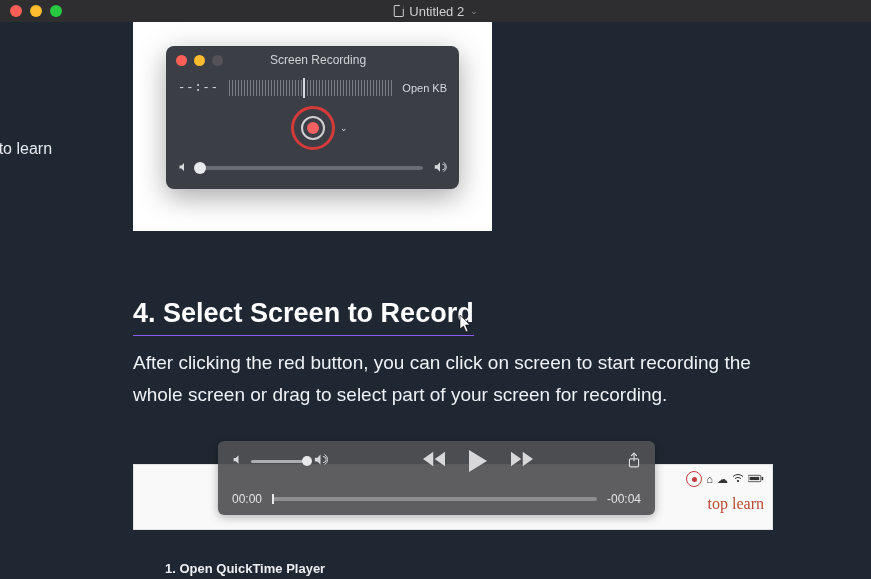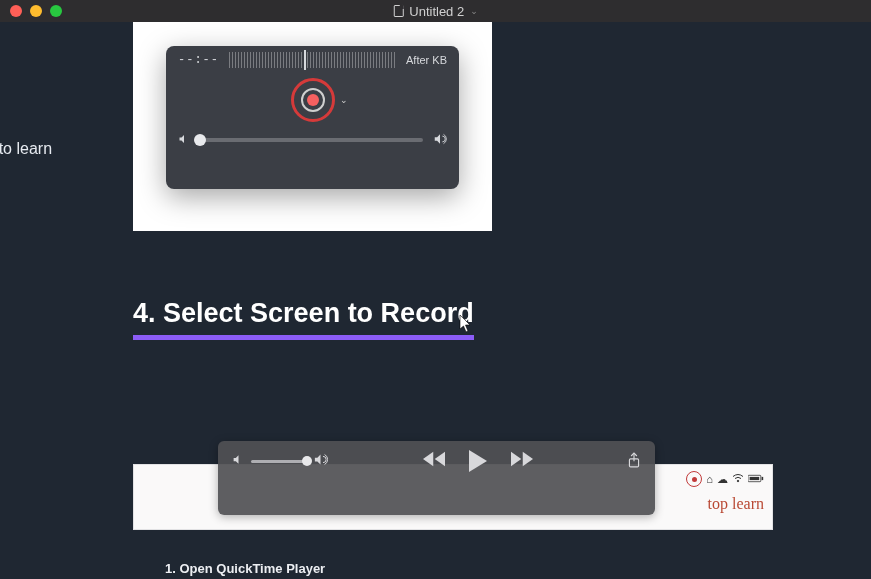--- a/index.html
+++ b/index.html
@@ -32,21 +32,21 @@
   .kb{color:#d7d9dd;font-size:11px;}
   .rec-row{display:flex;justify-content:center;align-items:center;height:52px;position:relative;}
   .rec-circle{width:44px;height:44px;border:3px solid #d53a3a;border-radius:50%;display:flex;align-items:center;justify-content:center;position:relative;}
   .rec-inner{width:24px;height:24px;border:2px solid #cfcfcf;border-radius:50%;display:flex;align-items:center;justify-content:center;}
   .rec-dot{width:12px;height:12px;border-radius:50%;background:#f66060;}
   .rec-chev{position:absolute;right:-16px;top:50%;transform:translateY(-50%);color:#cfcfcf;font-size:9px;}
   .vol-row{display:flex;align-items:center;padding:0 12px;height:28px;}
   .spk{color:#d7d9dd;font-size:12px;}
   .vol-track{flex:1;height:4px;background:#6a6c72;border-radius:2px;margin:0 10px;position:relative;}
   .vol-thumb{position:absolute;left:0;top:50%;transform:translate(-50%,-50%);width:12px;height:12px;border-radius:50%;background:#e8e9ec;}
-  .heading{position:absolute;left:133px;top:276px;font-size:27px;font-weight:800;color:#fff;border-bottom:5px solid #8b5cf6;padding-bottom:6px;}
+  .heading{position:absolute;left:133px;top:276px;font-size:27px;font-weight:800;color:#fff;border-bottom:1px solid #8b5cf6;padding-bottom:6px;}
   .bodytext{position:absolute;left:133px;top:325px;width:640px;font-size:19px;line-height:1.7;color:#eef1f6;}
   .cursor{position:absolute;left:459px;top:293px;color:#fff;font-size:16px;pointer-events:none;}
   .cursor svg{width:14px;height:18px;}
   .video-strip{position:absolute;left:133px;top:442px;width:640px;height:66px;background:#faf9f9;border:1px solid #e2e2e4;}
   .strip-right{position:absolute;right:8px;top:6px;display:flex;align-items:center;gap:4px;}
   .mini-red-circ{width:16px;height:16px;border:1.6px solid #c13a3a;border-radius:50%;display:flex;align-items:center;justify-content:center;}
   .mini-red-circ::after{content:"";width:5px;height:5px;border-radius:50%;background:#c13a3a;}
   .mini-ico{color:#333;font-size:11px;}
   .stop-label{position:absolute;right:8px;top:30px;color:#b94934;font-size:16px;font-family:Georgia,serif;}
   .overlay{position:absolute;left:218px;top:419px;width:437px;height:74px;background:rgba(80,80,84,.92);border-radius:6px;box-shadow:0 2px 10px rgba(0,0,0,.3);display:flex;flex-direction:column;justify-content:space-between;padding:9px 14px;}
@@ -79,26 +79,32 @@
     <span class="chev">⌄</span>
   </div>
 </div>
 
 <div class="page">
 
   <div class="crop-text">er to learn</div>
 
   <div class="figure1">
     <div class="panel">
+      <div class="panel-bar">
+        <div class="pd pd-r"></div>
+        <div class="pd pd-y"></div>
+        <div class="pd pd-g"></div>
+        <div class="panel-title">Screen Recording</div>
+      </div>
       <div class="panel-row">
         <span class="time-dashes">--:--</span>
         <div class="wave">
             <div class="wave-mark"></div>
           </div>
-        <span class="kb">After KB</span>
+        <span class="kb">Open KB</span>
       </div>
       <div class="rec-row">
         <div class="rec-circle">
           <div class="rec-inner">
             <div class="rec-dot"></div>
           </div>
           <span class="rec-chev">⌄</span>
         </div>
       </div>
       <div class="vol-row">
@@ -116,20 +122,21 @@
               <path d="M16 7a5 5 0 010 10" stroke="#d7d9dd" stroke-width="1.5" fill="none"></path>
               <path d="M18 4a9 9 0 010 16" stroke="#d7d9dd" stroke-width="1.5" fill="none"></path>
             </svg>
         </span>
       </div>
     </div>
   </div>
 
   <h2 class="heading">4. Select Screen to Record</h2>
 
+  <p class="bodytext">After clicking the red button, you can click on screen to start recording the whole screen or drag to select part of your screen for recording.</p>
 
   <div class="cursor">
     <svg viewBox="0 0 12 18">
         <path d="M0 0 L0 14 L3.5 11 L6 17 L8 16 L5.5 10 L10 10 Z" fill="#fff" stroke="#000" stroke-width="0.6"></path>
       </svg>
   </div>
 
   <div class="video-strip">
     <div class="strip-right">
       <span class="mini-red-circ"></span>
@@ -188,20 +195,27 @@
         </span>
       </div>
       <span class="ov-share">
         <svg width="14" height="16" viewBox="0 0 24 28" fill="none" stroke="#d8d8db" stroke-width="2">
             <path d="M12 2 L12 16"></path>
             <path d="M7 7 L12 2 L17 7"></path>
             <rect x="4" y="12" width="16" height="14" rx="2"></rect>
           </svg>
       </span>
     </div>
+    <div class="ov-bot">
+      <span>00:00</span>
+      <div class="prog">
+        <div class="prog-mark"></div>
+      </div>
+      <span>-00:04</span>
+    </div>
   </div>
 
   <div class="mini-steps">
     <div class="ms-h">1. Open QuickTime Player</div>
 
   </div>
 
 </div>
 
 </body></html>

